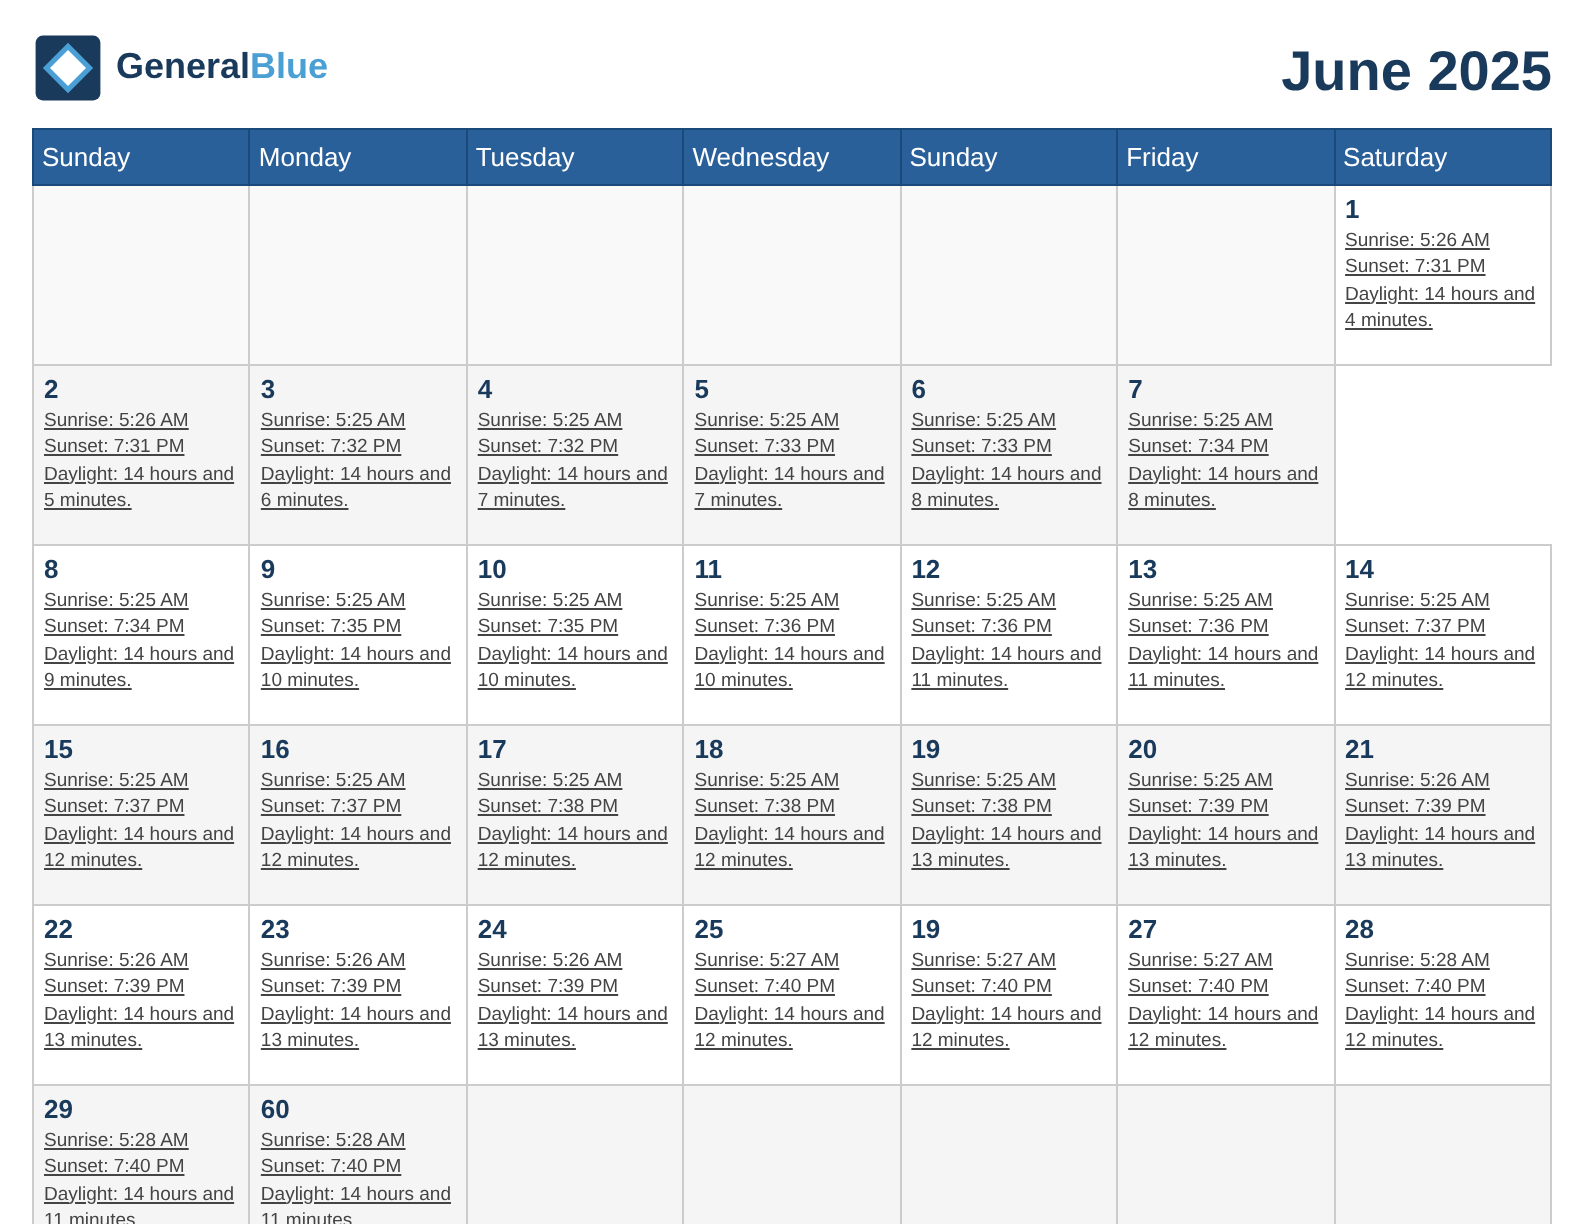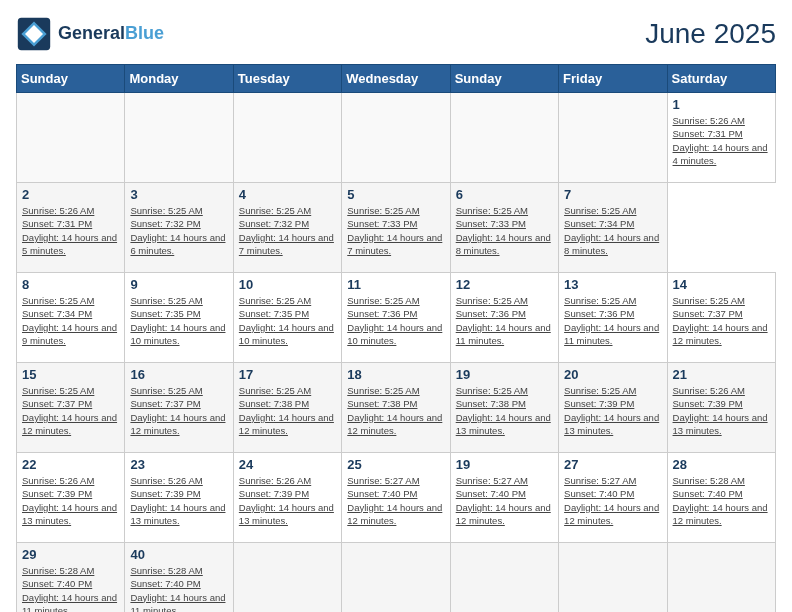--- a/index.html
+++ b/index.html
@@ -6,21 +6,21 @@
     body {
       font-family: Arial, sans-serif;
       background: #fff;
       width: 792px;
       min-height: 612px;
       padding: 16px;
     }
     .header {
       display: flex;
       justify-content: space-between;
-      align-items: center;
+      align-items: flex-end;
       margin-bottom: 12px;
     }
     .logo {
       display: flex;
       align-items: center;
       gap: 6px;
     }
     .logo-text {
       font-size: 18px;
       font-weight: bold;
@@ -32,41 +32,41 @@
     }
     .logo-icon {
       width: 36px;
       height: 36px;
     }
     .title-block {
       text-align: right;
     }
     .calendar-title {
       font-size: 28px;
-      font-weight: normal;
+      font-weight: bold;
       color: #1a3a5c;
     }
     .calendar-subtitle {
       font-size: 14px;
       color: #555;
     }
     table {
       width: 100%;
       border-collapse: collapse;
       font-size: 11px;
     }
     thead tr {
       background-color: #2a6099;
       color: #fff;
     }
     thead th {
       padding: 6px 4px;
       text-align: left;
       font-size: 13px;
-      font-weight: bold;
+      font-weight: normal;
       border: 1px solid #1a4a7a;
     }
     tbody tr {
       vertical-align: top;
     }
     tbody td {
       border: 1px solid #ccc;
       padding: 4px 5px;
       height: 90px;
       width: calc(100% / 7);
@@ -368,21 +368,21 @@
       <tr>
         <td>
         <span class="day-num">29</span>
         <div class="day-info">
           Sunrise: 5:28 AM<br>
           Sunset: 7:40 PM<br>
           Daylight: 14 hours and 11 minutes.
         </div>
       </td>
         <td>
-        <span class="day-num">40</span>
+        <span class="day-num">60</span>
         <div class="day-info">
           Sunrise: 5:28 AM<br>
           Sunset: 7:40 PM<br>
           Daylight: 14 hours and 11 minutes.
         </div>
       </td>
         <td class="empty"></td>
         <td class="empty"></td>
         <td class="empty"></td>
         <td class="empty"></td>

